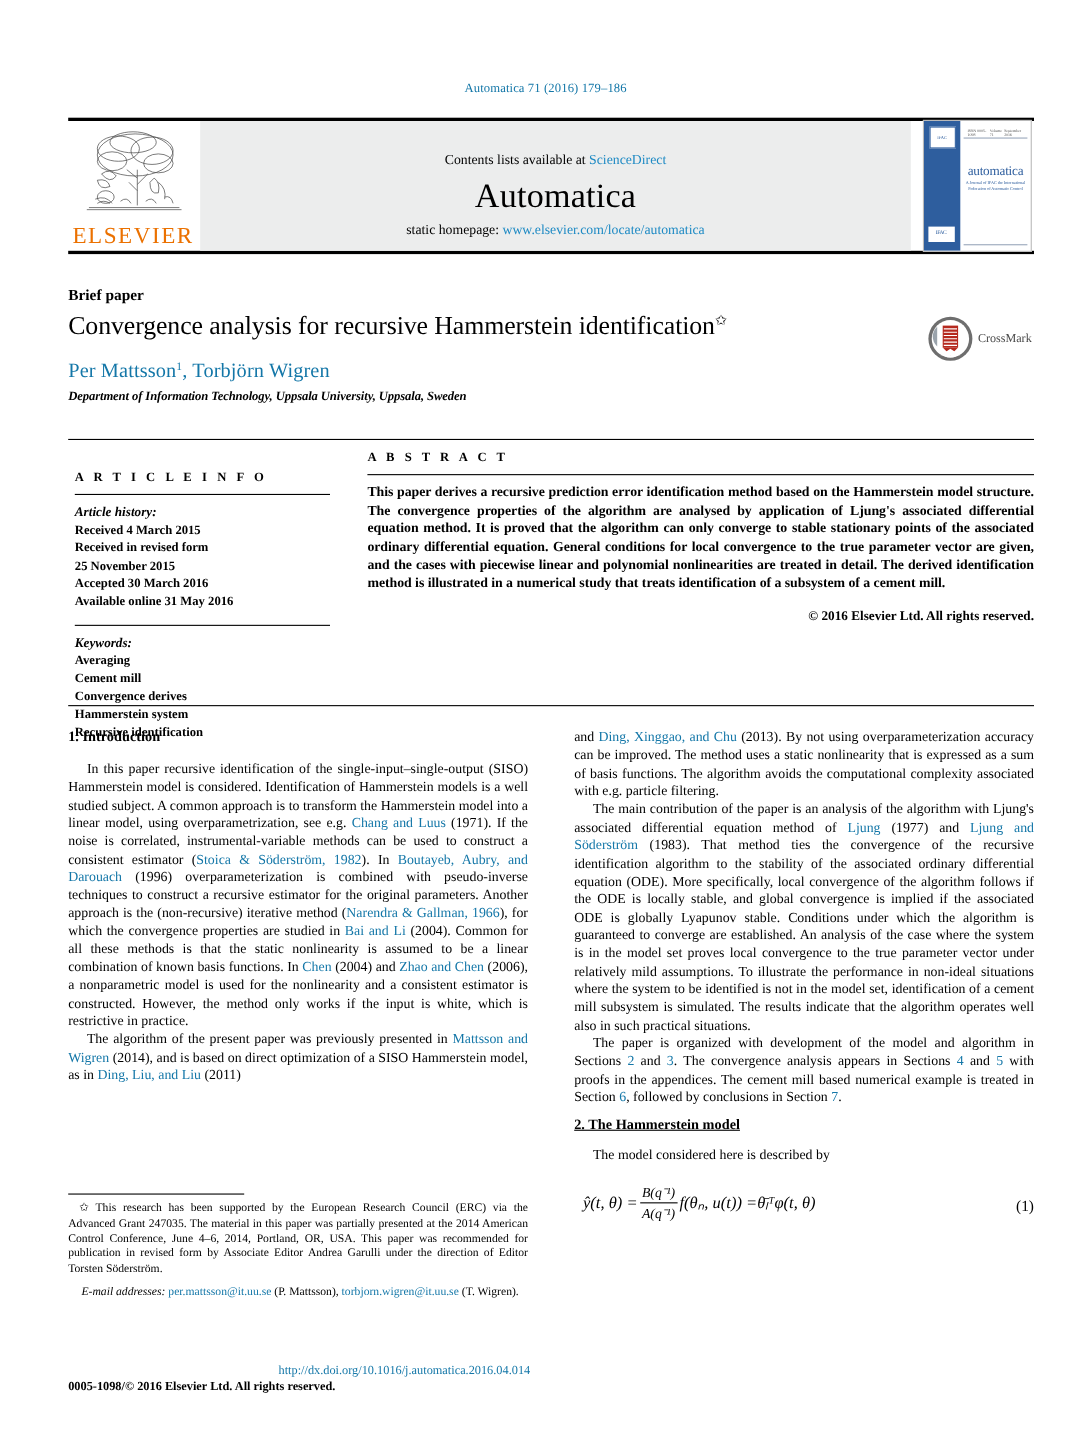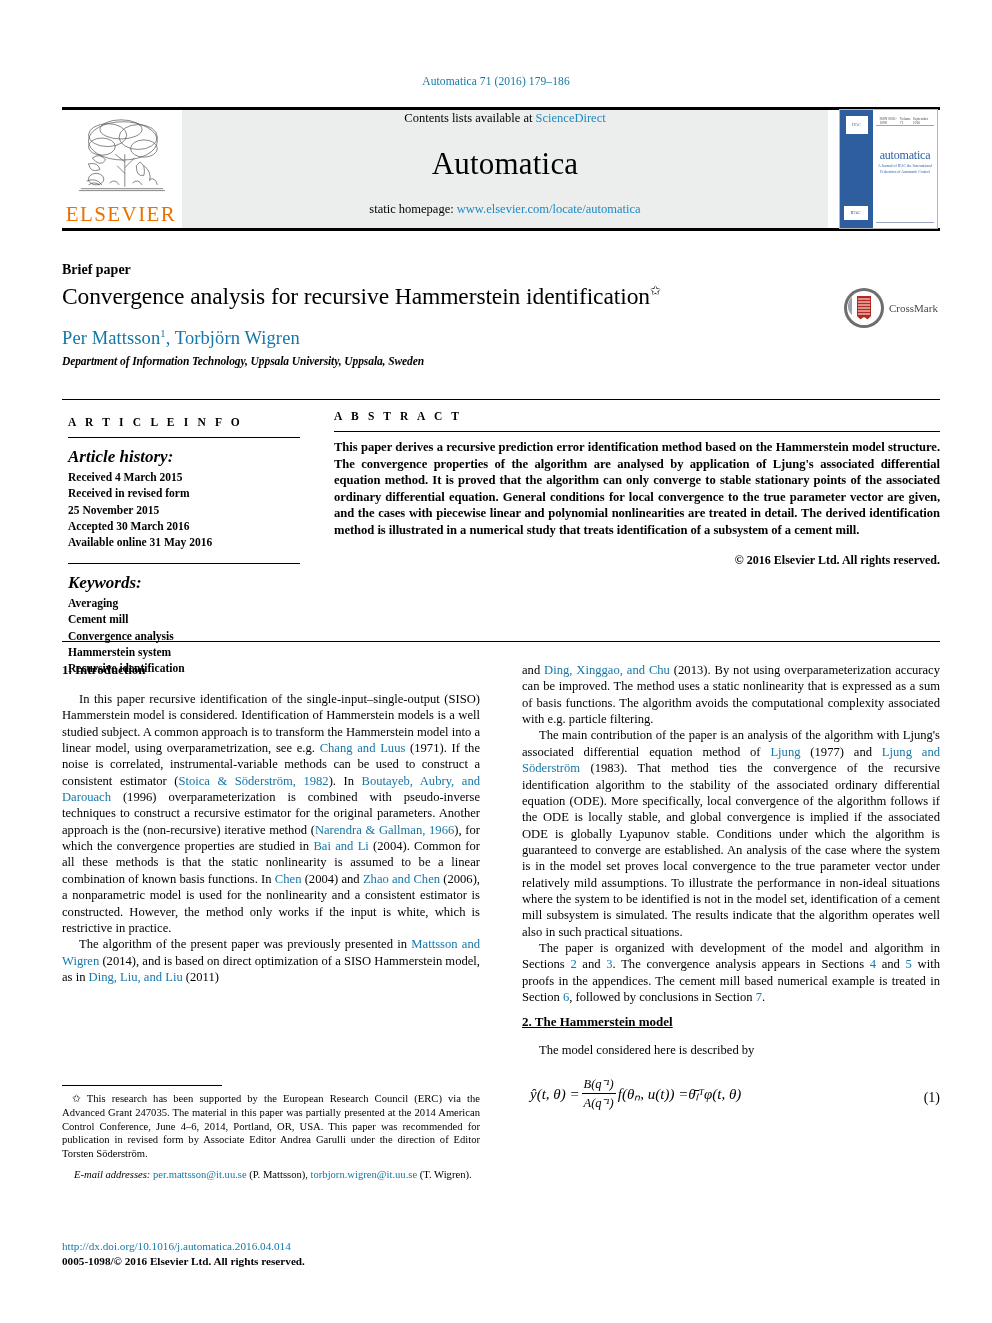--- a/index.html
+++ b/index.html
@@ -71,21 +71,21 @@
   }
   .journal-band {
     flex: 1 1 auto;
     background: #eceded;
     margin-left: 2px;
     margin-right: 0px;
     display: flex;
     flex-direction: column;
     justify-content: space-between;
     align-items: center;
-    padding: 1px 0 11px 0;
+    padding: 28px 0 11px 0;
     box-sizing: border-box;
   }
   .contents-line {
     font-size: 12.5px;
     color: #000;
   }
   .contents-line .sd {
     color: #1e8ac4;
   }
   .journal-name {
@@ -244,41 +244,41 @@
     border-top: 1px solid #000;
   }
   .info-rule-bottom {
     position: absolute;
     left: 62px; top: 641px;
     width: 878px;
     border-top: 1px solid #000;
   }
   .col-left-info {
     position: absolute;
-    left: 68px; top: 416px;
+    left: 68px; top: 428px;
     width: 232px;
   }
   .col-right-abs {
     position: absolute;
     left: 334px; top: 410px;
     width: 606px;
   }
   .section-caps {
     font-size: 11.5px;
     font-weight: bold;
     letter-spacing: 3.2px;
     margin-bottom: 9px;
   }
   .thin-rule {
     border-top: 1px solid #000;
     margin-bottom: 7px;
   }
   .hist-label, .kw-label {
     font-style: italic;
-    font-size: 17px;
+    font-size: 12px;
     font-weight: bold;
     line-height: 1.42;
   }
   .hist-line, .kw-line {
     font-size: 11.5px;
     font-weight: bold;
     line-height: 1.42;
   }
   .kw-block {
     margin-top: 12px;
@@ -352,21 +352,21 @@
     text-indent: 10px;
   }
   .fn-tel sup { font-size: 9px; }
   .doi-block {
     position: absolute;
     left: 62px; top: 1239px;
     width: 420px;
     font-size: 11.2px;
     line-height: 1.33;
   }
-  .doi-block .doi { color: #1477a8; }
+  .doi-block .doi { color: #1477a8; text-align: right; }
   .doi-block .issn { color: #000; font-weight: bold; }
   
   .equation-row {
     position: relative;
     margin-top: 16px;
     height: 46px;
     font-family: "Liberation Serif", serif;
   }
   .eq-body {
     position: absolute;
@@ -507,21 +507,21 @@
     <div class="hist-line">Received in revised form</div>
     <div class="hist-line">25 November 2015</div>
     <div class="hist-line">Accepted 30 March 2016</div>
     <div class="hist-line">Available online 31 May 2016</div>
 
     <div class="kw-block">
       <div class="thin-rule"></div>
       <div class="kw-label">Keywords:</div>
       <div class="kw-line">Averaging</div>
       <div class="kw-line">Cement mill</div>
-      <div class="kw-line">Convergence analysis</div>
+      <div class="kw-line">Convergence derives</div>
       <div class="kw-line">Hammerstein system</div>
       <div class="kw-line">Recursive identification</div>
     </div>
   </div>
 
   <div class="col-right-abs">
     <div class="section-caps">A B S T R A C T</div>
     <div class="thin-rule"></div>
     <div class="abstract-text">This paper derives a recursive prediction error identification method based on the Hammerstein model structure. The convergence properties of the algorithm are analysed by application of Ljung's associated differential equation method. It is proved that the algorithm can only converge to stable stationary points of the associated ordinary differential equation. General conditions for local convergence to the true parameter vector are given, and the cases with piecewise linear and polynomial nonlinearities are treated in detail. The derived identification method is illustrated in a numerical study that treats identification of a subsystem of a cement mill.</div>
     <div class="copyright">© 2016 Elsevier Ltd. All rights reserved.</div>

